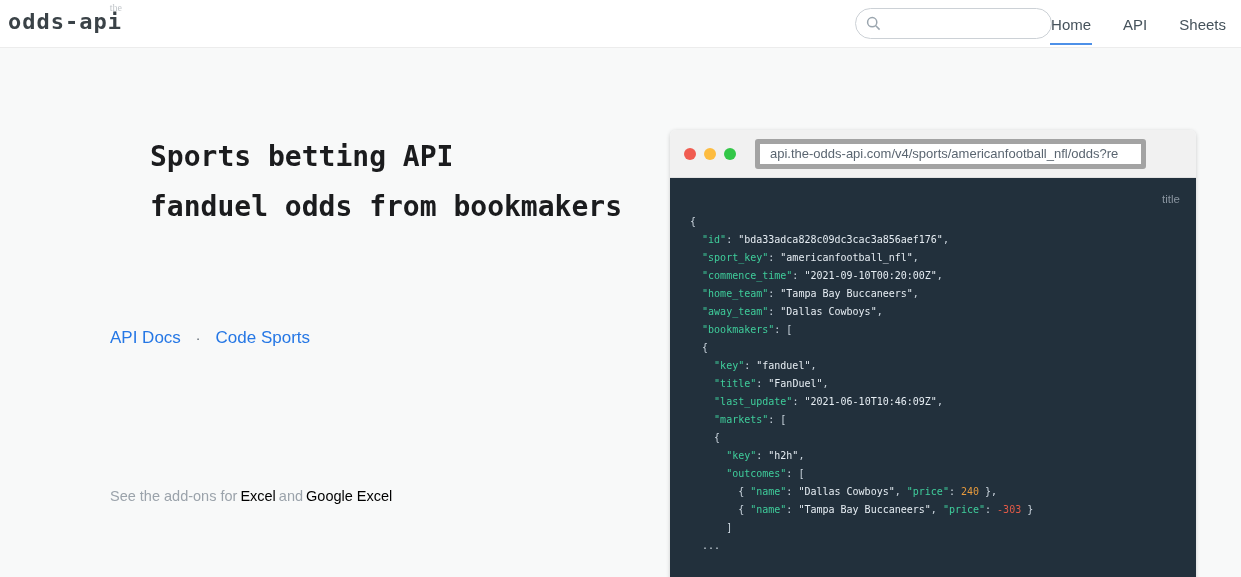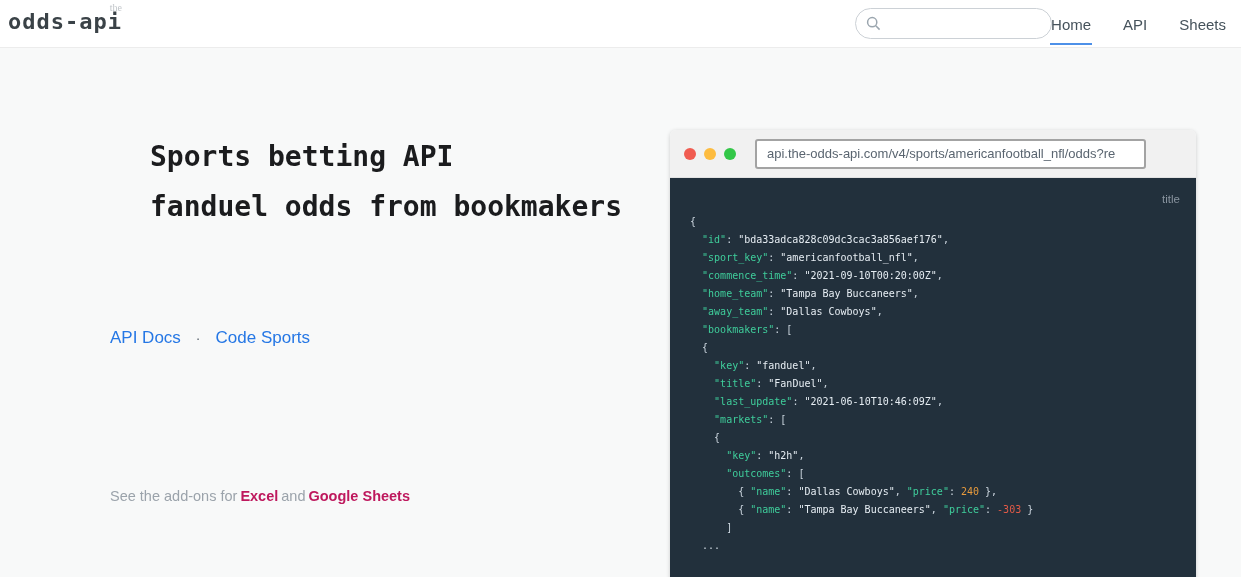--- a/index.html
+++ b/index.html
@@ -24,31 +24,31 @@
   
   .heading { position:absolute; left:110px; top:132px; font-family:"DejaVu Sans Mono", monospace; font-weight:bold; font-size:28px; line-height:50px; color:#1b1c1e;margin-left:40px; }
 
   .links-row { position:absolute; left:110px; top:328px; font-size:17px; display:flex; align-items:center; }
   .links-row a { color:#2577e5; text-decoration:none; cursor:pointer; }
   .links-row .sep { color:#5c6670; margin:0 15px; font-size:14px; }
 
   .cta { position:absolute; left:110px; top:400px; height:37px; padding:0 20px; background:#2185fb; color:#ffffff; font-size:15px; font-family:"Liberation Sans", sans-serif; border:none; border-radius:19px; cursor:pointer; box-shadow:0 3px 8px rgba(33,133,251,0.35); }
 
   .notdev { position:absolute; left:110px; top:487px; font-size:14.5px; line-height:19.5px; color:#9ba3ab; }
-  .notdev a { color:#be185d; font-weight:bold; text-decoration:none; cursor:pointer; margin:0 3px; }
+  .notdev a { color:#000000; font-weight:normal; text-decoration:none; cursor:pointer; margin:0 3px; }
 
   
   .terminal { position:absolute; left:670px; top:130px; width:526px; height:500px; border-radius:6px 6px 0 0; overflow:hidden; box-shadow:0 1px 4px rgba(0,0,0,0.18); display:flex; flex-direction:column; }
   .terminal-header { height:48px; background:#f1f1f1; border-bottom:1px solid #e2e2e2; display:flex; align-items:center; padding:0 14px; flex:0 0 auto; }
   .dots { display:flex; gap:8px; }
   .dot { width:12px; height:12px; border-radius:50%; }
   .dot-red    { background:#f05c51; }
   .dot-yellow { background:#fdbc40; }
   .dot-green  { background:#33c748; }
-  .url-bar { margin-left:19px; width:391px; height:30px; background:#ffffff; border:2px solid #a3a3a3; border-radius:3px; display:flex; align-items:center; padding:0 10px; font-size:13px; color:#5a6570; white-space:nowrap; overflow:hidden; }
+  .url-bar { margin-left:19px; width:391px; height:30px; background:#ffffff; border:5px solid #a3a3a3; border-radius:3px; display:flex; align-items:center; padding:0 10px; font-size:13px; color:#5a6570; white-space:nowrap; overflow:hidden; }
 
   .code { flex:1 1 auto; position:relative; padding:35px 16px 16px 20px; font-family:"DejaVu Sans Mono", monospace; font-size:10px; line-height:18px; }
   .lang-badge { position:absolute; top:12px; right:16px; font-family:"Liberation Sans", sans-serif; font-size:11.5px; color:#89949f; }
   .code-line { white-space:pre; }
 </style>
 </head>
 <body>
 
 <div class="page">
 
@@ -82,21 +82,21 @@
 
   <div class="links-row">
     <a>API Docs</a>
     <span class="sep">·</span>
     <a>Code Sports</a>
   </div>
 
 
   <div class="notdev">
     <div>
-      <span>See the add-ons for</span><a>Excel</a><span>and</span><a>Google Sheets</a>
+      <span>See the add-ons for</span><a>Excel</a><span>and</span><a>Google Excel</a>
     </div>
   </div>
 
   <div class="terminal">
     <div class="terminal-header">
       <div class="dots">
         <span class="dot dot-red"></span>
         <span class="dot dot-yellow"></span>
         <span class="dot dot-green"></span>
       </div>

